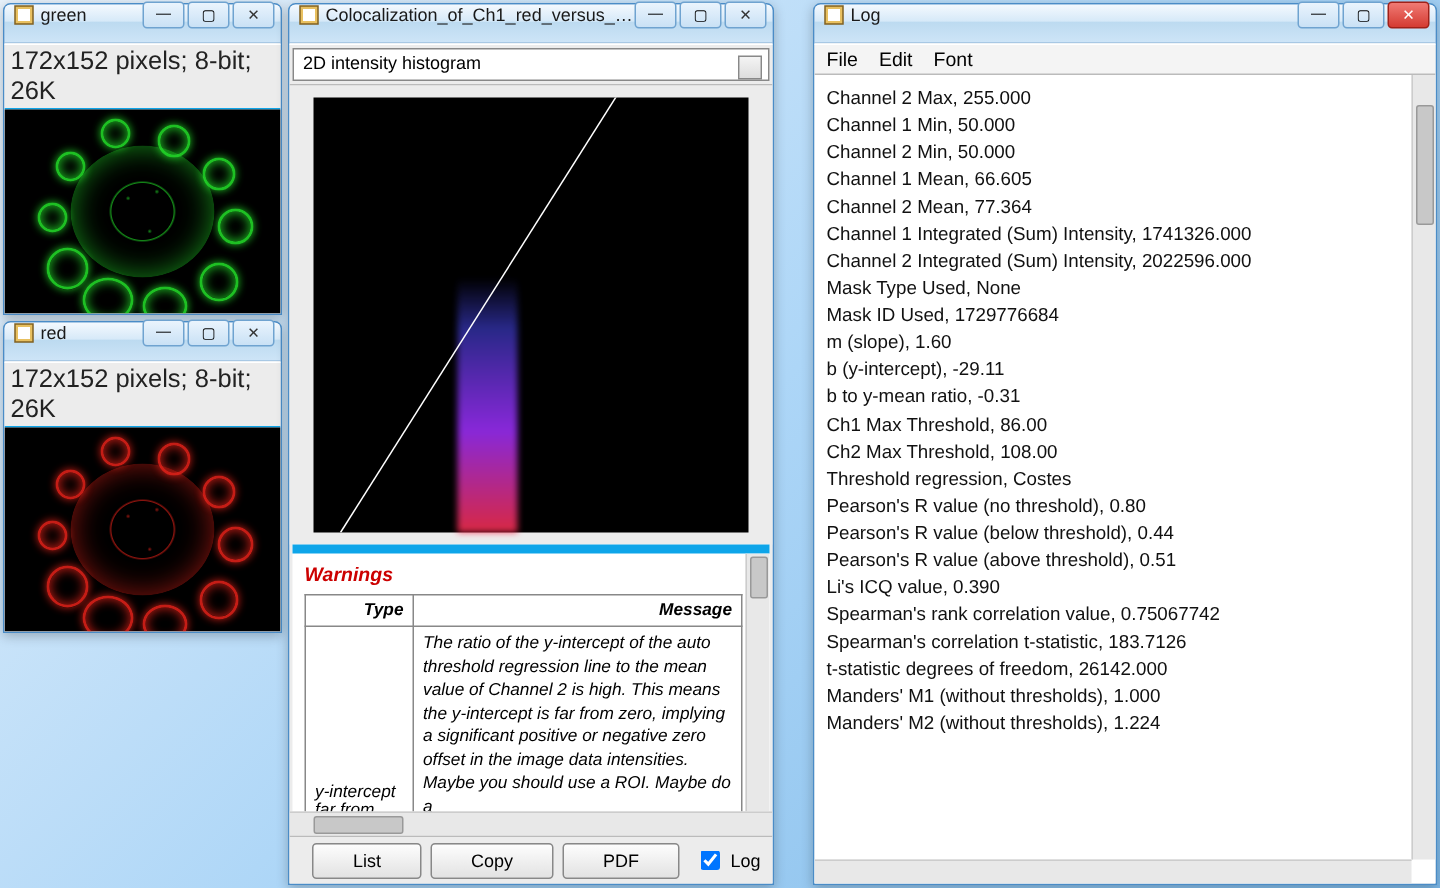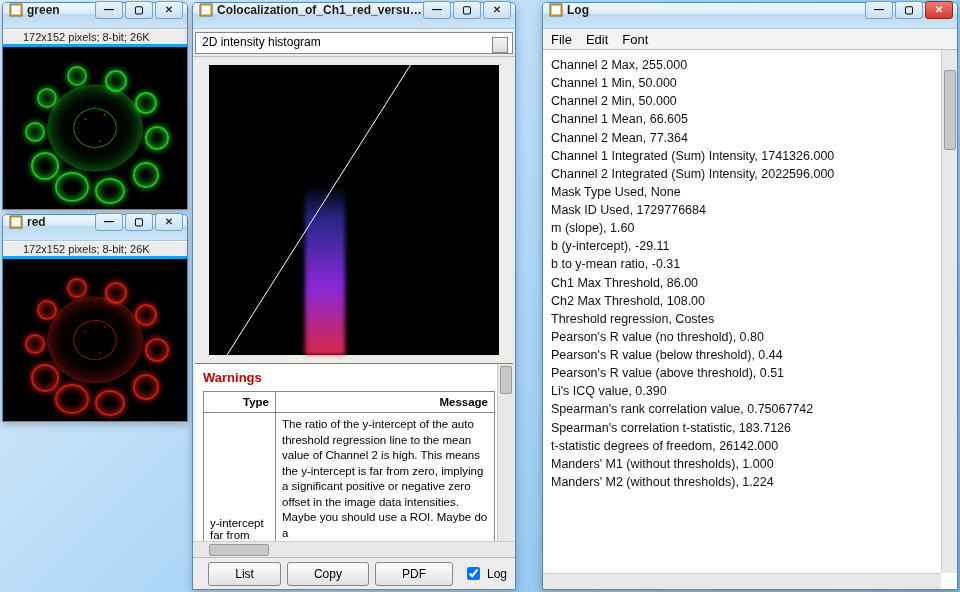--- a/index.html
+++ b/index.html
@@ -23,21 +23,20 @@
     flex-direction: column;
   }
   .titlebar {
     height: 26px;
     background: linear-gradient(to bottom, #f4f9fe 0%, #d6e9f8 45%, #bcdaf0 46%, #cde4f7 100%);
     border-bottom: 1px solid #a8c8e4;
     display: flex;
     align-items: center;
     padding: 0 4px 12px 6px;
     border-radius: 4px 4px 0 0;
-    font-weight: bold;
   }
   .titlebar .icon {
     width: 14px; height: 14px;
     margin-right: 4px;
     display: inline-flex; align-items:center; justify-content:center;
   }
   .titlebar .title {
     flex: 1;
     color: #1a1a1a;
     font-size: 12px;
@@ -55,25 +54,25 @@
     font-size: 10px; font-family: Arial;
     cursor: pointer;
   }
   .winbtn.close { background: linear-gradient(to bottom, #f07a74, #d43b32); border-color:#a02018; color:#fff;}
   .winbtn.close.std { background: linear-gradient(to bottom, #eaf4fd, #c9e1f5); border-color:#6fa3d0; color:#333;}
   .client {
     flex:1; background:#ececec; border-top:1px solid #fff;
     display:flex; flex-direction:column; overflow:hidden;
   }
   .img-info {
-    font-size: 11px;
+    font-size: 17px;
     color: #222;
     background: #ececec;
-    padding: 1px 20px;
-    border-bottom: 3px solid #0ea5e9;
+    padding: 1px 4px;
+    border-bottom: 1px solid #0ea5e9;
   }
   .img-body {
     flex:1;
     background:#000;
     display:flex; align-items:center; justify-content:center;
     overflow:hidden;
   }
   
   .cell {
     width: 160px; height: 152px; position:relative;
@@ -124,23 +123,24 @@
   .histo .diag {
     position:absolute; left:0; top:0; width:100%; height:100%;
   }
   .histo .cluster {
     position:absolute; left:96px; bottom:0px; width:40px; height:170px;
     background: linear-gradient(to top, #ff3050 0%, #a030ff 40%, #3030a0 80%, rgba(0,0,0,0) 100%);
     filter: blur(2px);
     opacity:0.85;
   }
   .warn-panel {
-    flex:1; background:#fff; border-top:1px solid #0ea5e9; position:relative;
+    flex:1; background:#fff; border-top:6px solid #0ea5e9; position:relative;
     display:flex; flex-direction:column; overflow:hidden;
     margin: 0 2px;
+    font-style: italic;
   }
   .warn-scroll { position:absolute; right:0; top:0; bottom:0; width:16px; background:#e8e8e8; border-left:1px solid #ccc;}
   .warn-scroll .thumb{ position:absolute; left:2px; top:2px; width:12px; height:28px; background:#c8c8c8; border:1px solid #999; border-radius:2px;}
   .warn-inner { padding:6px 18px 4px 8px;}
   .warn-title { color:#cc0000; font-weight:bold; font-size:13px; margin-bottom:6px;}
   .warn-table { width:100%; border-collapse:collapse;}
   .warn-table th, .warn-table td { border:1px solid #888; padding:4px 6px; font-size:11.5px; vertical-align:top;}
   .warn-table th { font-weight:bold; text-align:right; background:#fff;}
   .warn-table td.msg { line-height:1.35;}
   .hscroll { height:16px; background:#e8e8e8; border-top:1px solid #ccc; position:relative;}

